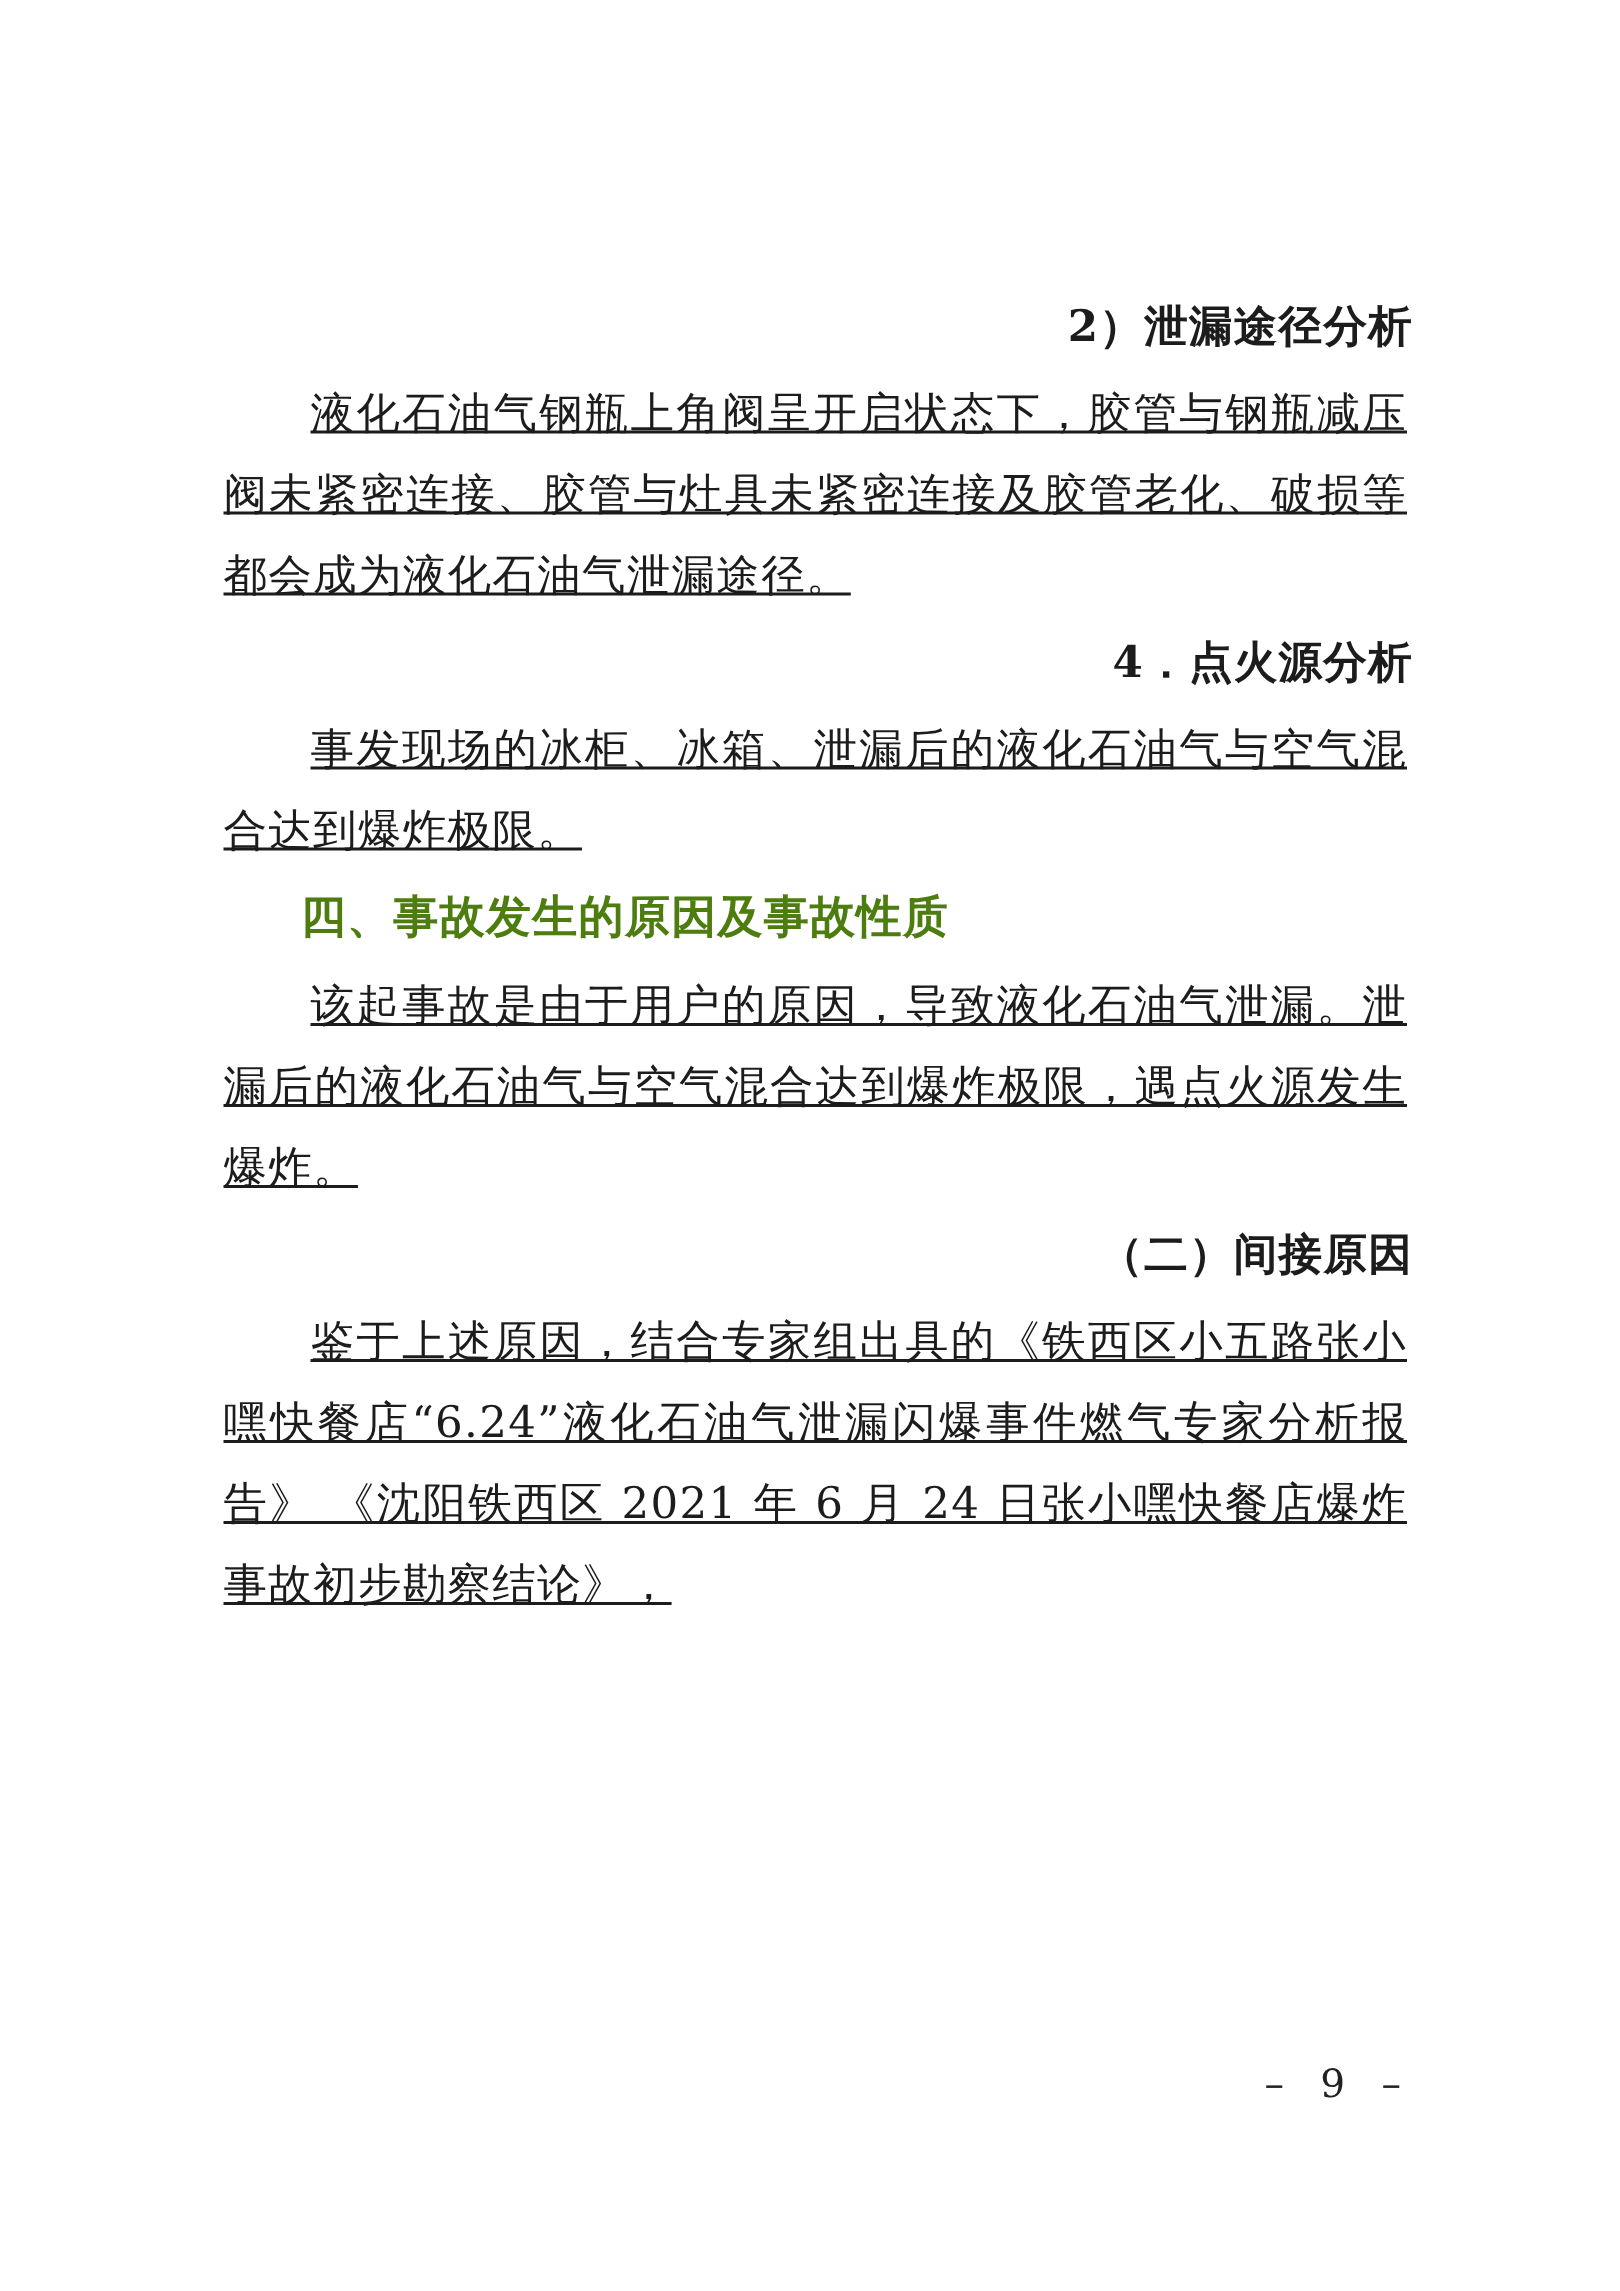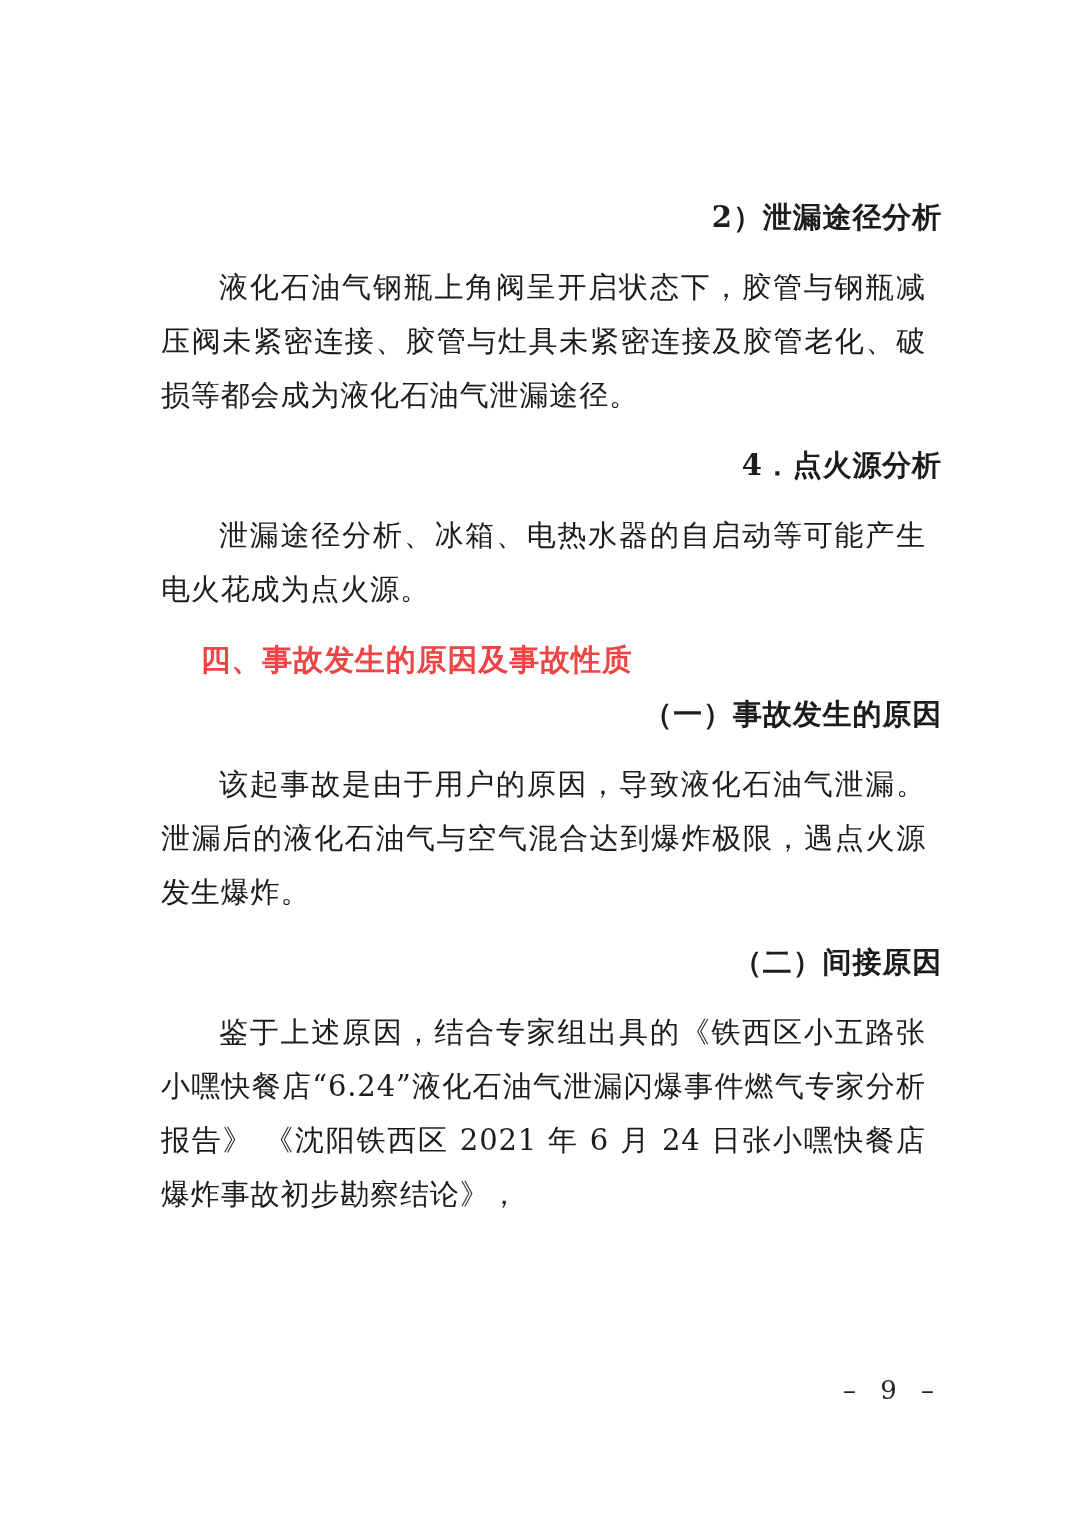--- a/index.html
+++ b/index.html
@@ -24,40 +24,41 @@
     position: absolute;
     left: 145px;
     top: 190px;
     width: 797px;
     font-size: 29px;
     line-height: 54px;
     text-align: justify;
     letter-spacing: 0.03em;
   }
   .para {
-    margin: 16px;
+    margin: 4px;
     text-indent: 2em;
+    text-decoration: underline;
   }
   .heading-sub {
     margin: 0;
     font-size: 29px;
     line-height: 54px;
     text-indent: 2em;
     font-weight: bold;
     text-align: right;
   }
   .heading-main {
     margin: 0;
     font-size: 30px;
     line-height: 55px;
     text-indent: 1.85em;
     font-weight: bold;
     font-family: "DejaVu Sans", sans-serif;
     text-align: left;
-    color: #ef4444;
+    color: #4d7c0f;
   }
   .page-number {
     position: absolute;
     top: 1375px;
     right: 138px;
     font-size: 26px;
     line-height: 30px;
     letter-spacing: 8px;
     color: #222222;
     font-family: "DejaVu Serif", serif;
@@ -69,25 +70,24 @@
 <div class="page">
 
   <main class="content">
 
     <h3 class="heading-sub">2）泄漏途径分析</h3>
 
     <p class="para">液化石油气钢瓶上角阀呈开启状态下，胶管与钢瓶减压阀未紧密连接、胶管与灶具未紧密连接及胶管老化、破损等都会成为液化石油气泄漏途径。</p>
 
     <h3 class="heading-sub">4．点火源分析</h3>
 
-    <p class="para">泄漏途径分析、冰箱、电热水器的自启动等可能产生电火花成为点火源。</p>
+    <p class="para">事发现场的冰柜、冰箱、泄漏后的液化石油气与空气混合达到爆炸极限。</p>
 
     <h2 class="heading-main">四、事故发生的原因及事故性质</h2>
 
-    <h3 class="heading-sub">（一）事故发生的原因</h3>
 
     <p class="para">该起事故是由于用户的原因，导致液化石油气泄漏。泄漏后的液化石油气与空气混合达到爆炸极限，遇点火源发生爆炸。</p>
 
     <h3 class="heading-sub">（二）间接原因</h3>
 
 
 
     <p class="para">鉴于上述原因，结合专家组出具的《铁西区小五路张小嘿快餐店“6.24”液化石油气泄漏闪爆事件燃气专家分析报告》 《沈阳铁西区 2021 年 6 月 24 日张小嘿快餐店爆炸事故初步勘察结论》，</p>
 
   </main>

